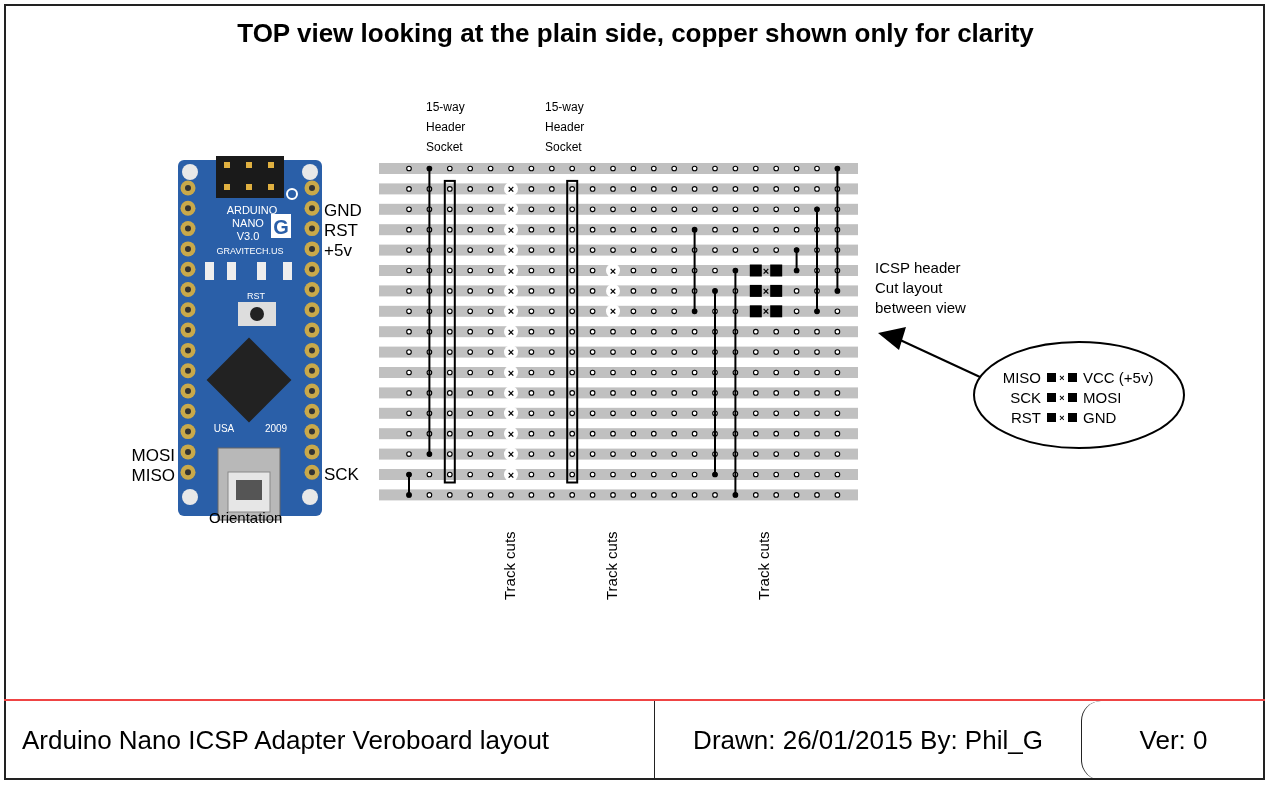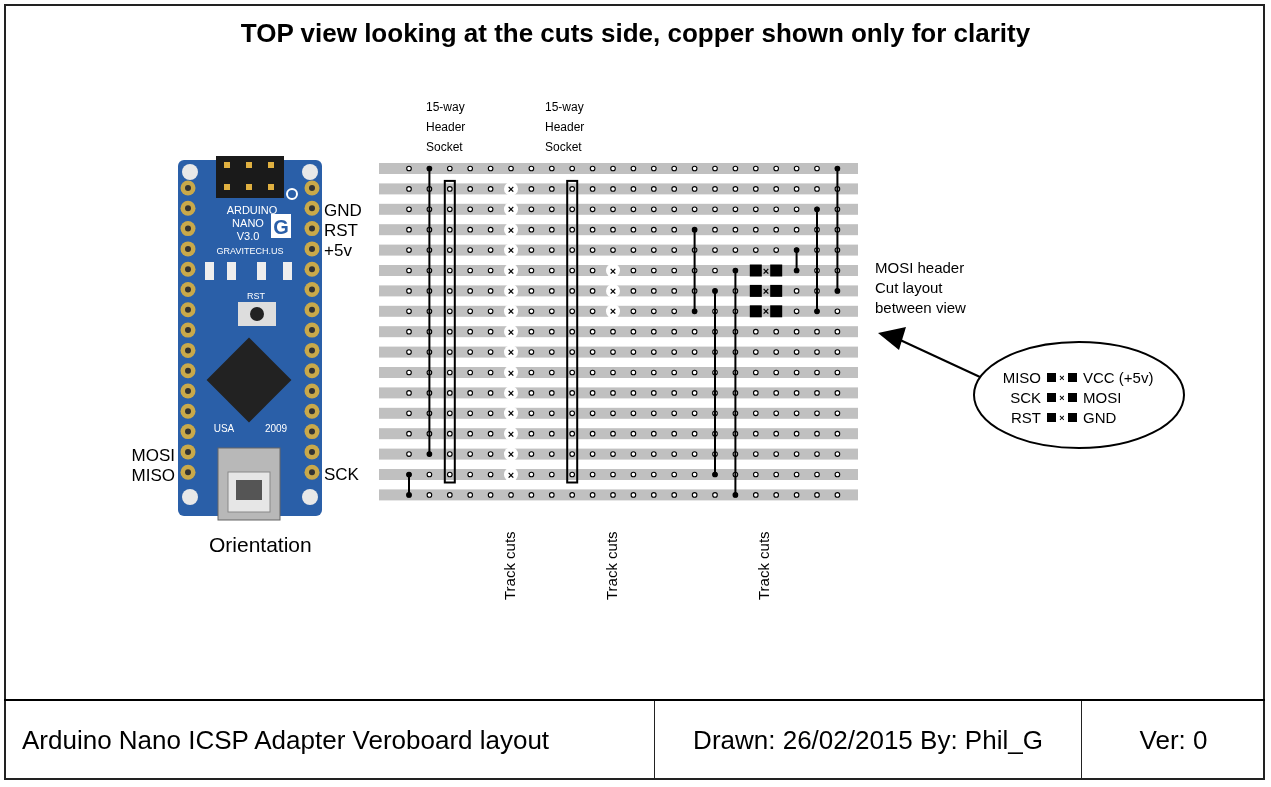--- a/index.html
+++ b/index.html
@@ -1,32 +1,32 @@
 <!DOCTYPE html>
 <html><head>
 <meta charset="utf-8">
 <style>
   html, body { margin:0; padding:0; background:#fff; }
   body { width:1271px; height:787px; position:relative; overflow:hidden; font-family:"Liberation Sans", sans-serif; color:#000; }
   #frame { position:absolute; left:4px; top:4px; width:1261px; height:776px; border:2px solid #222; box-sizing:border-box; }
   #title { position:absolute; left:0; top:18px; width:1271px; text-align:center; font-size:26px; font-weight:bold; }
-  #titlebar { position:absolute; left:4px; top:699px; width:1261px; height:66px; border-top:2px solid #000000; box-sizing:border-box;padding-left:36px; }
+  #titlebar { position:absolute; left:4px; top:699px; width:1261px; height:66px; border-top:2px solid #ef4444; box-sizing:border-box;padding-left:36px; }
   .tb-cell { position:absolute; top:0; height:79px; display:flex; align-items:center; font-size:26px; box-sizing:border-box; }
   #tb-name { left:0; width:650px; padding-left:18px; }
   #tb-drawn { left:650px; width:427px; border-left:1px solid #222; justify-content:center; }
-  #tb-ver { left:1077px; width:184px; border-left:1px solid #222; justify-content:center; }
+  #tb-ver { left:1077px; width:184px; border-left:1px solid #222; justify-content:center;border-radius:20px; }
   svg text { font-family:"Liberation Sans", sans-serif; }
   .lbl { position:absolute; font-size:12px; line-height:20px; }
   .side-lbl { position:absolute; font-size:17px; line-height:20px; }
 </style>
 </head>
 <body>
 
 <div id="frame"></div>
-<div id="title">TOP view looking at the cuts side, copper shown only for clarity</div>
+<div id="title">TOP view looking at the plain side, copper shown only for clarity</div>
 
 <svg id="nano" style="position:absolute;left:176px;top:154px;" width="148" height="368" viewBox="0 0 148 368">
   <rect x="0" y="0" width="148" height="368" fill="#fff"></rect>
   <rect x="2" y="6" width="144" height="356" rx="6" fill="#2a5fa8"></rect>
 
   <circle cx="14" cy="18" r="8" fill="#e8e8e8"></circle>
     <circle cx="134" cy="18" r="8" fill="#e8e8e8"></circle>
   <circle cx="14" cy="343" r="8" fill="#e8e8e8"></circle>
     <circle cx="134" cy="343" r="8" fill="#e8e8e8"></circle>
 
@@ -136,21 +136,21 @@
 <div class="side-lbl" style="left:324px;top:201px;">
   <div>GND</div>
   <div>RST</div>
   <div>+5v</div>
 </div>
 <div class="side-lbl" style="left:324px;top:465px;">SCK</div>
 <div class="side-lbl" style="left:131px;top:446px;text-align:right;width:44px;">
   <div>MOSI</div>
   <div>MISO</div>
 </div>
-<div class="lbl" style="left:209px;top:535px;font-size:21px;">Orientation</div>
+<div class="lbl" style="left:209px;top:508px;font-size:15px;">Orientation</div>
 
 <div class="lbl" style="left:426px;top:97px;">
   <div>15-way</div>
   <div>Header</div>
   <div>Socket</div>
 </div>
 <div class="lbl" style="left:545px;top:97px;">
   <div>15-way</div>
   <div>Header</div>
   <div>Socket</div>
@@ -629,22 +629,22 @@
       <text x="1083" y="403" font-size="15">MOSI</text>
       <text x="1041" y="423" font-size="15" text-anchor="end">RST</text>
       <rect x="1047" y="413" width="9" height="9" fill="#000"></rect>
       <text x="1062" y="421" font-size="9" font-weight="bold" text-anchor="middle">×</text>
       <rect x="1068" y="413" width="9" height="9" fill="#000"></rect>
       <text x="1083" y="423" font-size="15">GND</text>
     </g>
 </svg>
 
 <div class="lbl" style="left:875px;top:258px;font-size:15px;">
-  <div>MOSI header</div>
+  <div>ICSP header</div>
   <div>Cut layout</div>
   <div>between view</div>
 </div>
 
 <div id="titlebar">
   <div class="tb-cell" id="tb-name">Arduino Nano ICSP Adapter Veroboard layout</div>
-  <div class="tb-cell" id="tb-drawn">Drawn: 26/02/2015  By: Phil_G</div>
+  <div class="tb-cell" id="tb-drawn">Drawn: 26/01/2015  By: Phil_G</div>
   <div class="tb-cell" id="tb-ver">Ver: 0</div>
 </div>
 
 </body></html>

